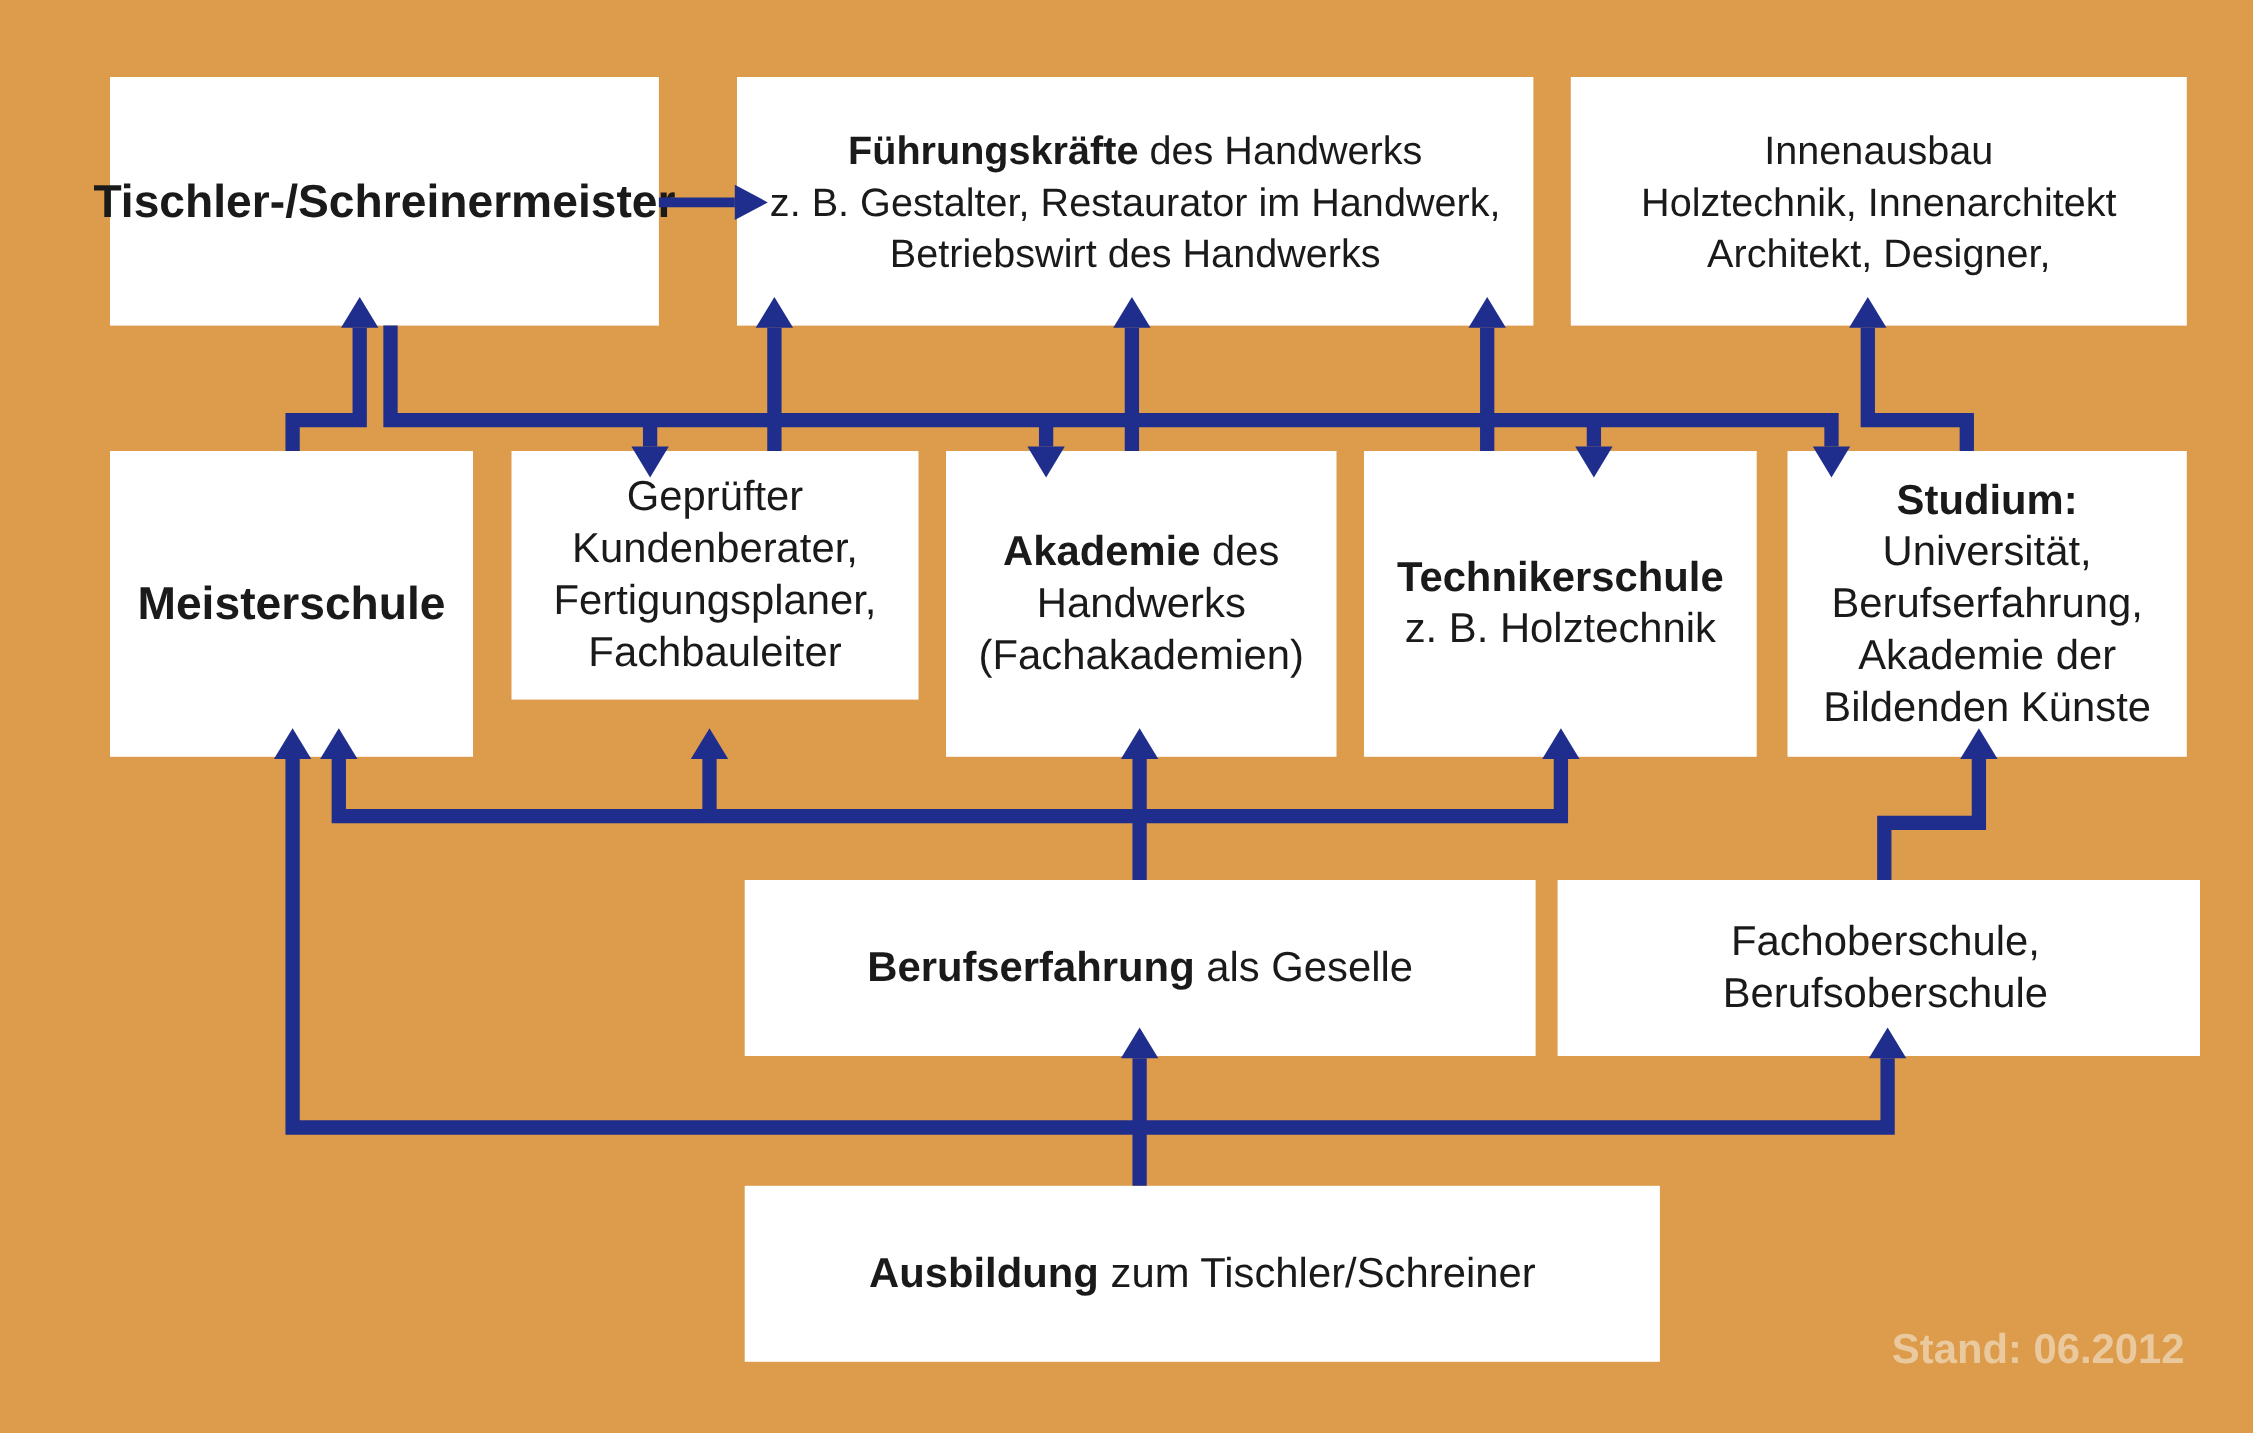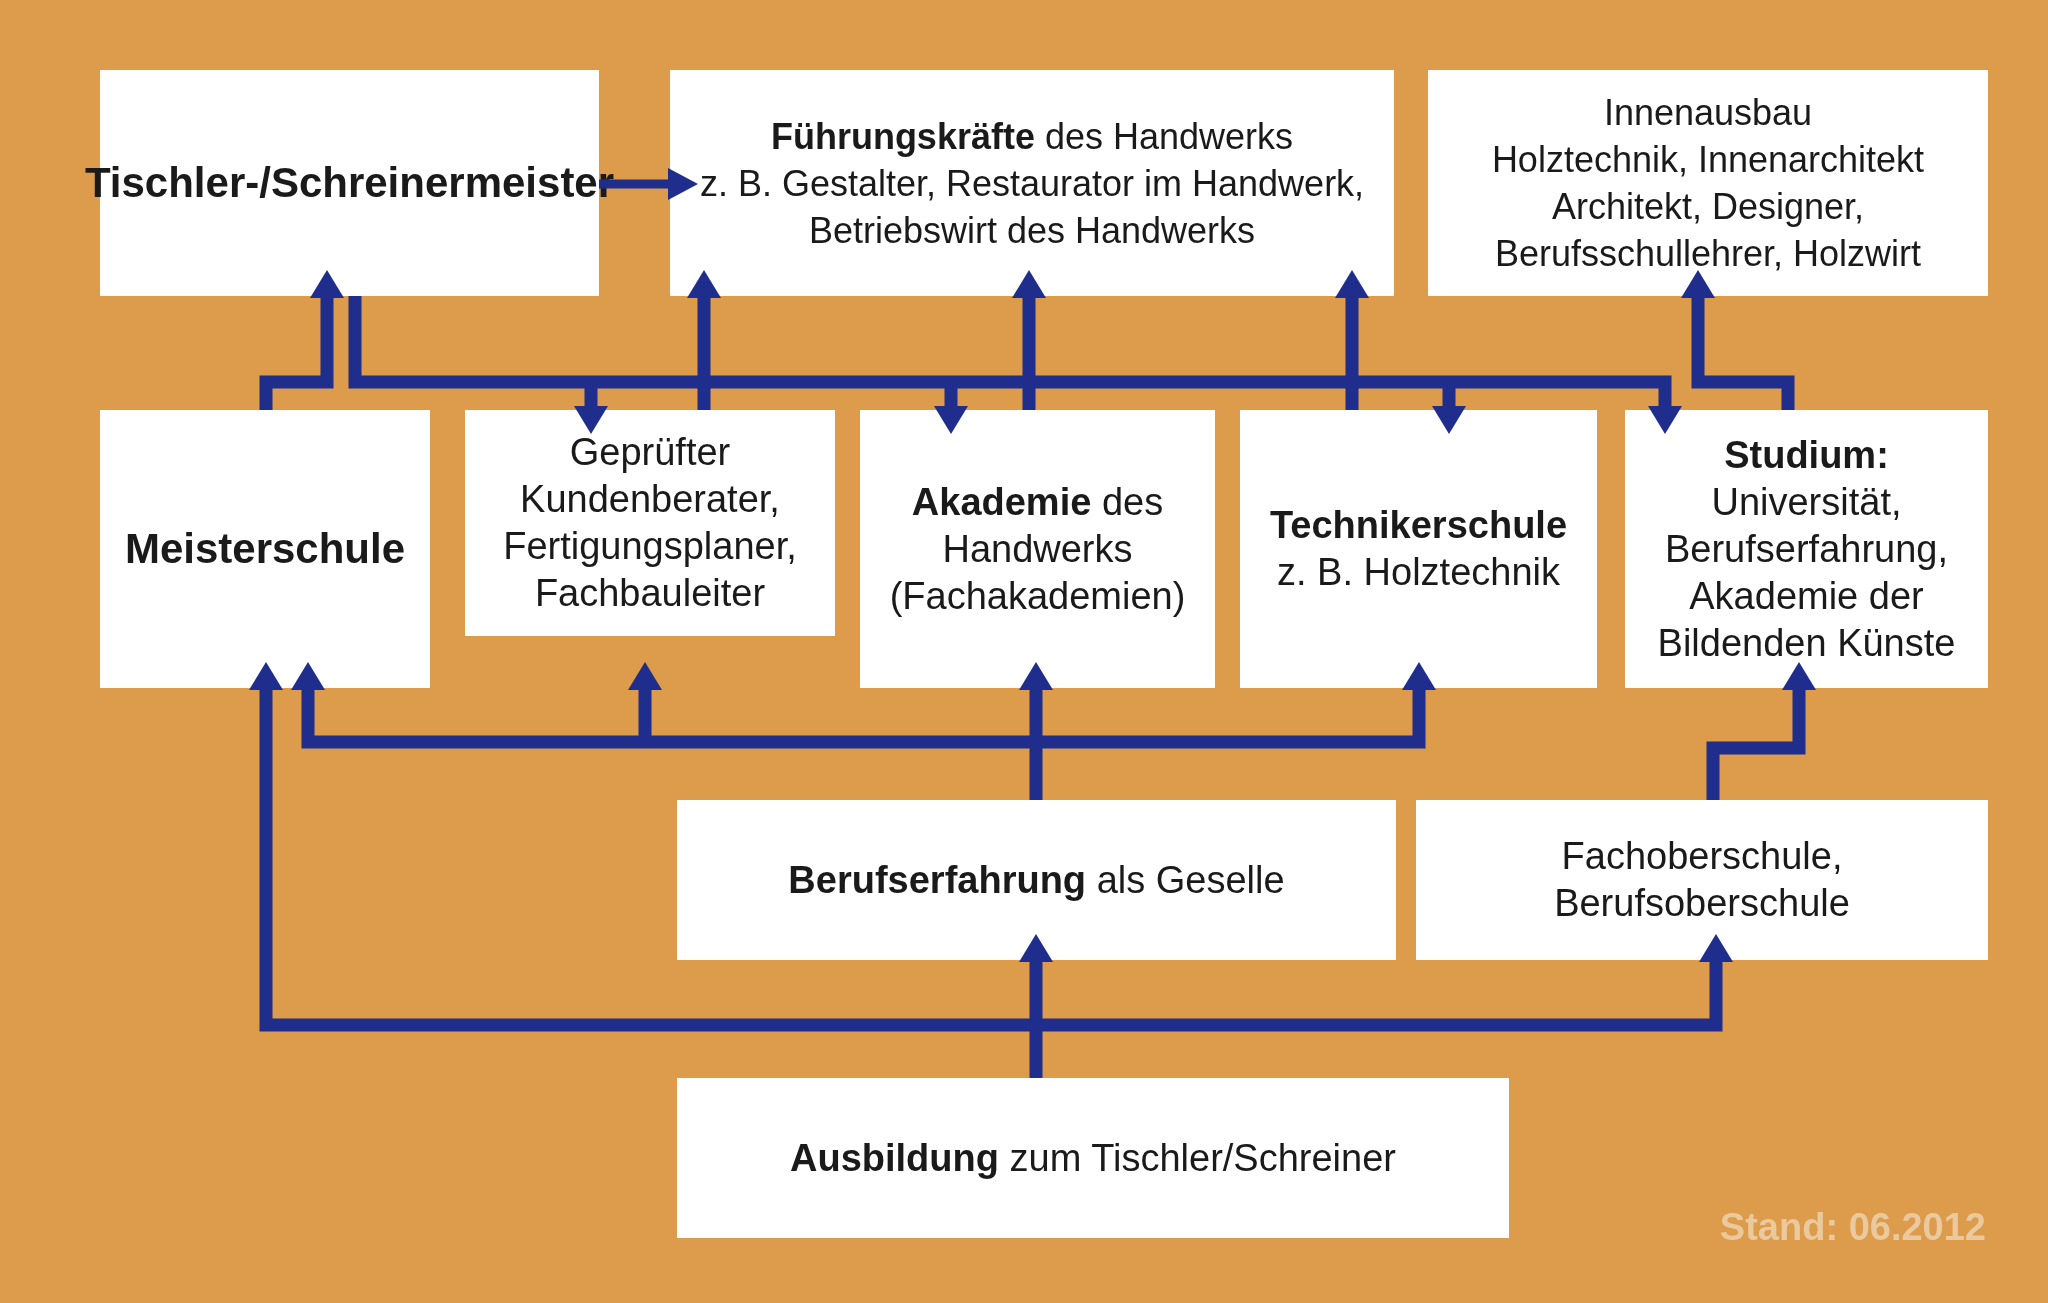--- a/index.html
+++ b/index.html
@@ -45,21 +45,20 @@
   <div class="box wide" style="left:670px;top:70px;width:724px;height:226px;">
     <div class="ln"><span class="b">Führungskräfte</span><span> des Handwerks</span></div>
     <div class="ln"><span>z. B. Gestalter, Restaurator im Handwerk,</span></div>
     <div class="ln"><span>Betriebswirt des Handwerks</span></div>
   </div>
 
   <div class="box wide" style="left:1428px;top:70px;width:560px;height:226px;">
     <div class="ln"><span>Innenausbau</span></div>
     <div class="ln"><span>Holztechnik, Innenarchitekt</span></div>
     <div class="ln"><span>Architekt, Designer,</span></div>
-    <div class="ln"><span>Berufsschullehrer, Holzwirt</span></div>
   </div>
 
   <div class="box big" style="left:100px;top:410px;width:330px;height:278px;">
     <div class="ln"><span class="b">Meisterschule</span><span></span></div>
   </div>
 
   <div class="box" style="left:465px;top:410px;width:370px;height:226px;">
     <div class="ln"><span>Geprüfter</span></div>
     <div class="ln"><span>Kundenberater,</span></div>
     <div class="ln"><span>Fertigungsplaner,</span></div>
@@ -82,21 +81,21 @@
     <div class="ln"><span>Universität,</span></div>
     <div class="ln"><span>Berufserfahrung,</span></div>
     <div class="ln"><span>Akademie der</span></div>
     <div class="ln"><span>Bildenden Künste</span></div>
   </div>
 
   <div class="box" style="left:677px;top:800px;width:719px;height:160px;">
     <div class="ln"><span class="b">Berufserfahrung</span><span> als Geselle</span></div>
   </div>
 
-  <div class="box" style="left:1416px;top:800px;width:572px;height:160px;">
+  <div class="box" style="left:1416px;top:800px;width:572px;height:160px;padding-left:12px;">
     <div class="ln"><span>Fachoberschule,</span></div>
     <div class="ln"><span>Berufsoberschule</span></div>
   </div>
 
   <div class="box" style="left:677px;top:1078px;width:832px;height:160px;">
     <div class="ln"><span class="b">Ausbildung</span><span> zum Tischler/Schreiner</span></div>
   </div>
 
   <div class="stand">Stand: 06.2012</div>
 

